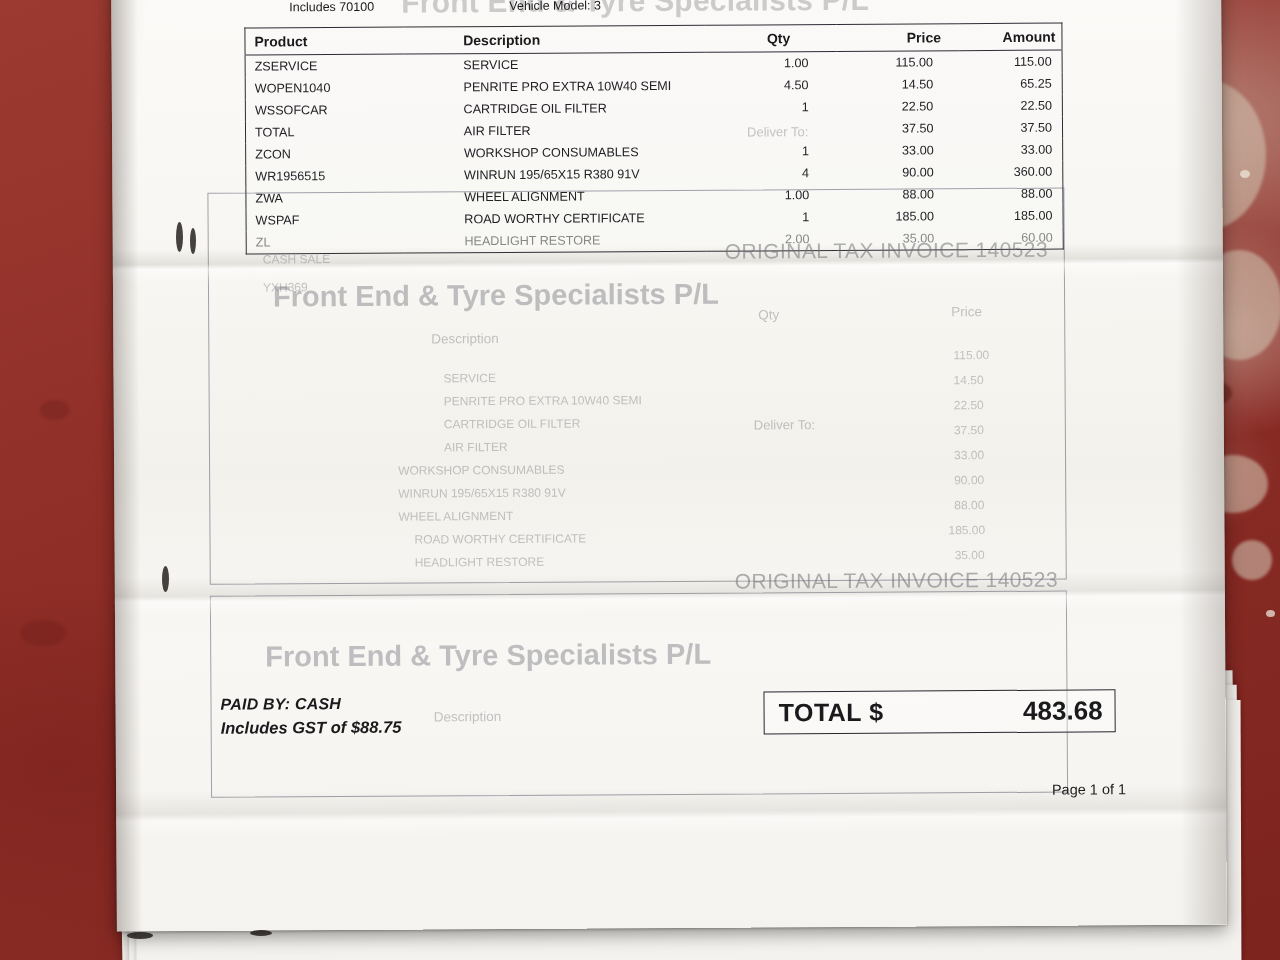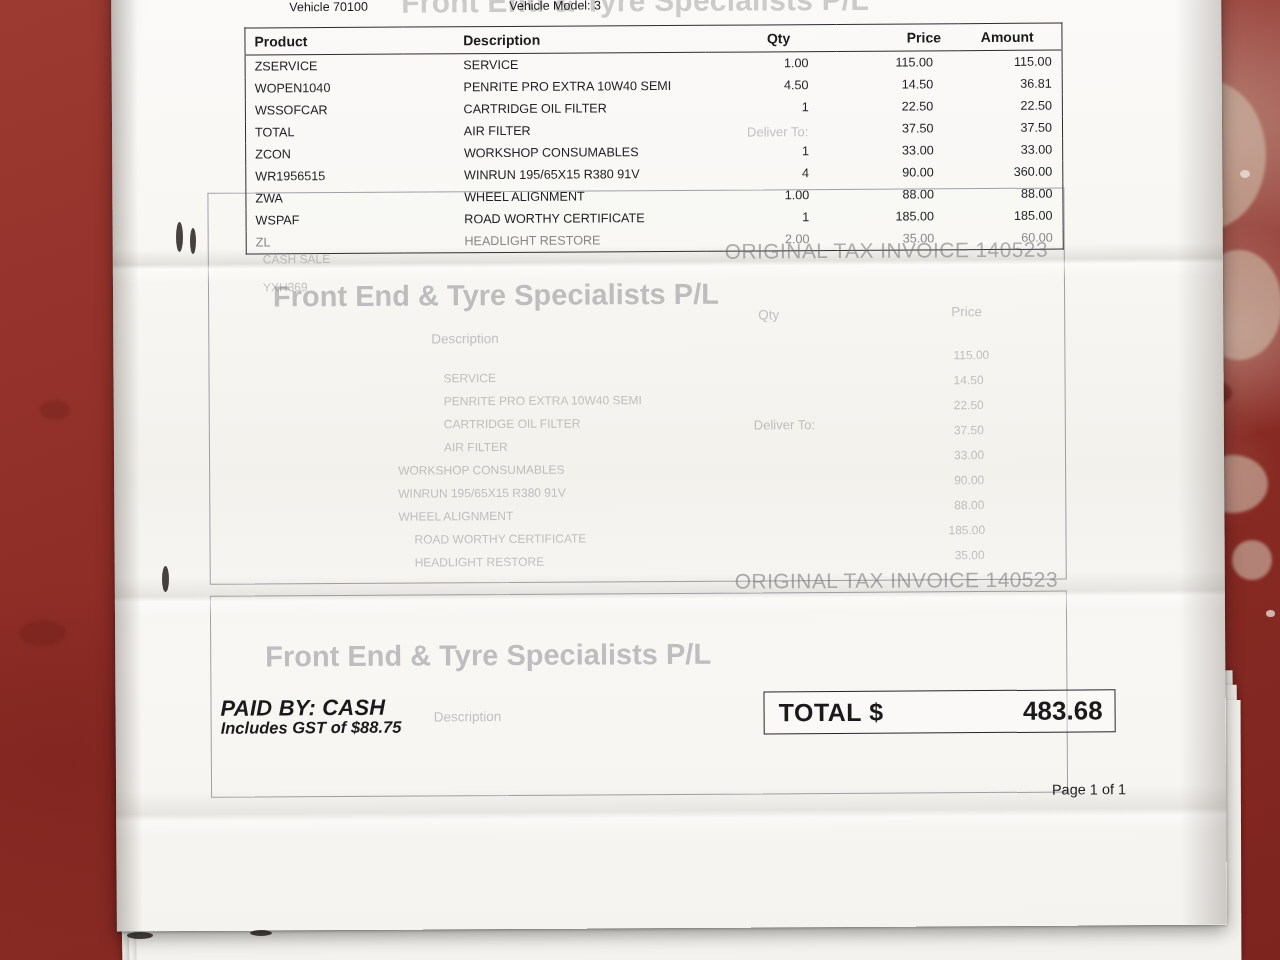--- a/index.html
+++ b/index.html
@@ -168,21 +168,21 @@
     padding-bottom: 1px;
   }
   .c-prod { width: 178px; text-align: left;  padding-left: 9px !important; }
   .c-desc { width: 300px; text-align: left;  padding-left: 6px !important; }
   .c-qty  { width: 110px; text-align: right; padding-right: 28px !important; }
   .c-price{ width: 120px; text-align: right; padding-right: 26px !important; }
   .c-amt  { width: 110px; text-align: right; padding-right: 10px !important; }
   thead .c-desc { padding-left: 60px !important; }
   thead .c-qty  { padding-right: 46px !important; }
   thead .c-price{ padding-right: 18px !important; }
-  thead .c-amt  { padding-right: 6px !important; text-align: center; }
+  thead .c-amt  { padding-right: 6px !important; }
   tbody .c-desc { padding-left: 60px !important; }
   tbody td { color: #222226; }
 
   
   #items-table tbody tr:last-child td {
     color: rgba(40,40,45,0.55);
   }
 
   
   .ghost {
@@ -210,21 +210,21 @@
     font-size: 21px;
     color: rgba(105,105,112,0.52);
     white-space: nowrap;
     letter-spacing: 0.4px;
   }
 
   
   #paid-by {
     position: absolute;
     left: 105px; top: 715px;
-    font-size: 22px;
+    font-size: 16px;
     font-weight: bold;
     font-style: italic;
     letter-spacing: 0.2px;
   }
   #gst-line {
     position: absolute;
     left: 105px; top: 738px;
     font-size: 16.5px;
     font-weight: bold;
     font-style: italic;
@@ -288,21 +288,21 @@
     <div class="sheet under2"></div>
     <div class="sheet under3"></div>
 
     <div id="main-sheet">
 
       <div id="doc">
 
         <div class="ghost-title" id="ghost-title-1">Front End &amp; Tyre Specialists P/L</div>
 
         <div class="hdr-text" id="hdr-odo">
-          <span>Vehicle</span>
+          <span>Includes</span>
           <span>70100</span>
         </div>
 
         <div class="hdr-text" id="hdr-model">
           <span>Vehicle Model:</span>
           <span>3</span>
         </div>
 
         <table id="items-table">
           <thead>
@@ -320,21 +320,21 @@
               <td class="c-desc">SERVICE</td>
               <td class="c-qty">1.00</td>
               <td class="c-price">115.00</td>
               <td class="c-amt">115.00</td>
             </tr>
             <tr>
               <td class="c-prod">WOPEN1040</td>
               <td class="c-desc">PENRITE PRO EXTRA 10W40 SEMI</td>
               <td class="c-qty">4.50</td>
               <td class="c-price">14.50</td>
-              <td class="c-amt">36.81</td>
+              <td class="c-amt">65.25</td>
             </tr>
             <tr>
               <td class="c-prod">WSSOFCAR</td>
               <td class="c-desc">CARTRIDGE OIL FILTER</td>
               <td class="c-qty">1</td>
               <td class="c-price">22.50</td>
               <td class="c-amt">22.50</td>
             </tr>
             <tr>
               <td class="c-prod">TOTAL</td>

